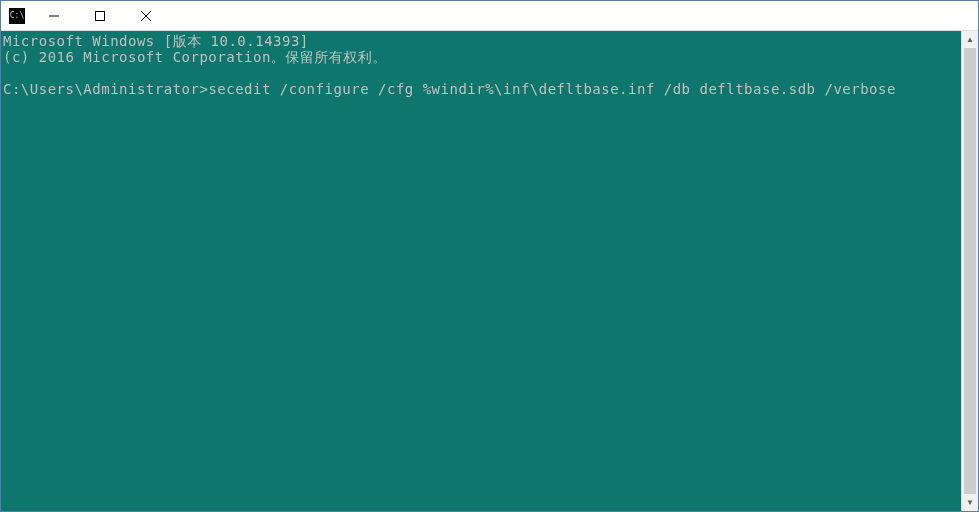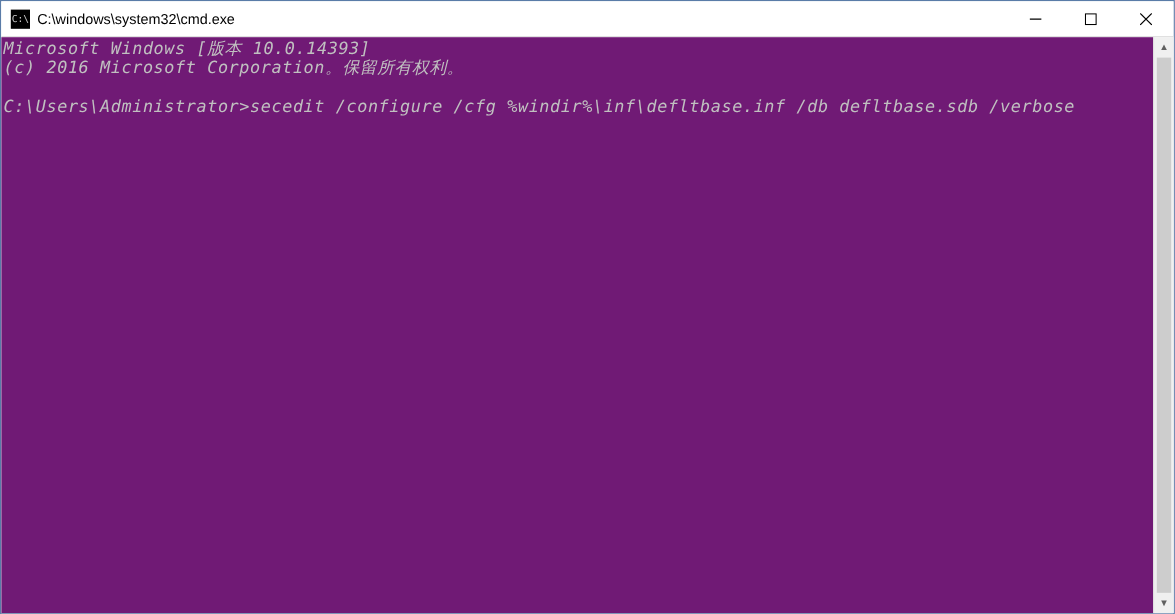--- a/index.html
+++ b/index.html
@@ -59,30 +59,29 @@
       width: 10px;
       height: 10px;
     }
     .terminal-container {
       display: flex;
       height: calc(100% - 30px);
       background: #fff;
     }
     .terminal {
       flex: 1;
-      background: #701a75;
+      background: #0f766e;
       color: #c0c0c0;
       font-family: "NSimSun", "SimSun", "Consolas", monospace;
       font-size: 14px;
       line-height: 16px;
       padding: 2px 0 0 2px;
       white-space: pre;
       overflow: hidden;
       letter-spacing: 0.5px;
-      font-style: italic;
     }
     .scrollbar {
       width: 17px;
       background: #f0f0f0;
       display: flex;
       flex-direction: column;
       border-left: 1px solid #ddd;
     }
     .scroll-arrow {
       height: 17px;
@@ -106,21 +105,20 @@
       right: 2px;
       height: 100%;
       background: #cdcdcd;
     }
   </style>
 </head>
 <body>
 
 <div class="titlebar">
   <div class="titlebar-icon">C:\</div>
-  <div class="titlebar-title">C:\windows\system32\cmd.exe</div>
   <div class="titlebar-controls">
     <button class="titlebar-btn">
       <svg viewBox="0 0 10 10">
           <line x1="0" y1="5" x2="10" y2="5" stroke="#000" stroke-width="1"></line>
         </svg>
     </button>
     <button class="titlebar-btn">
       <svg viewBox="0 0 10 10">
           <rect x="0.5" y="0.5" width="9" height="9" fill="none" stroke="#000" stroke-width="1"></rect>
         </svg>

